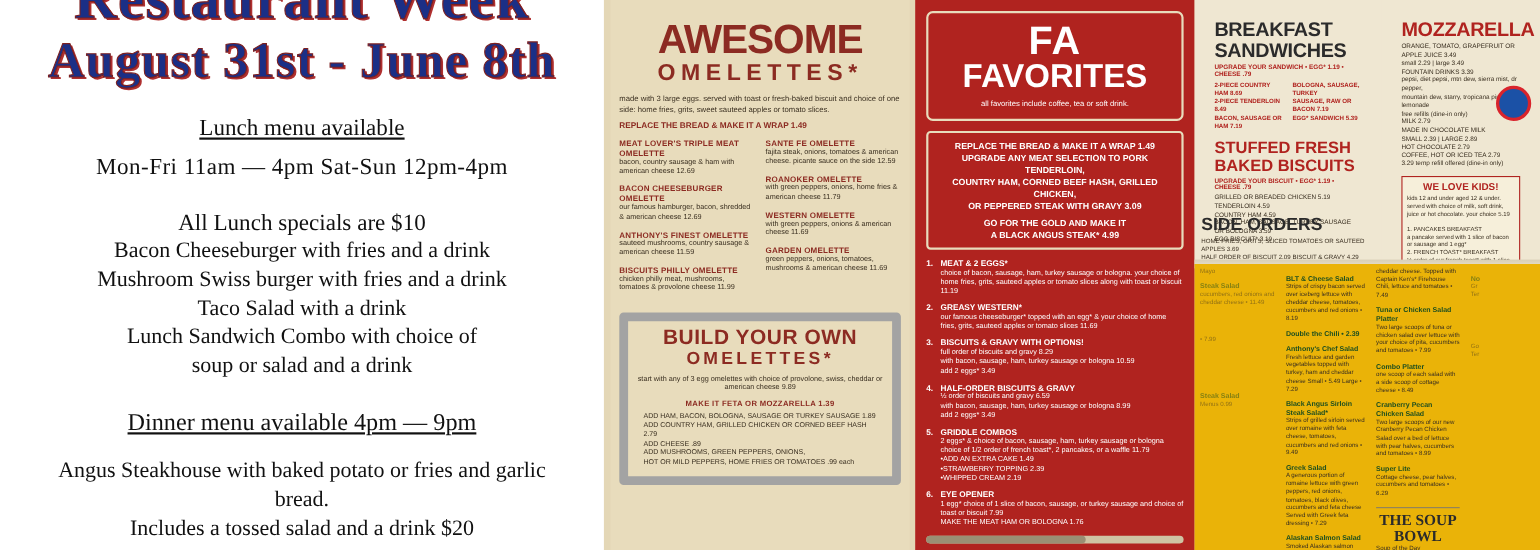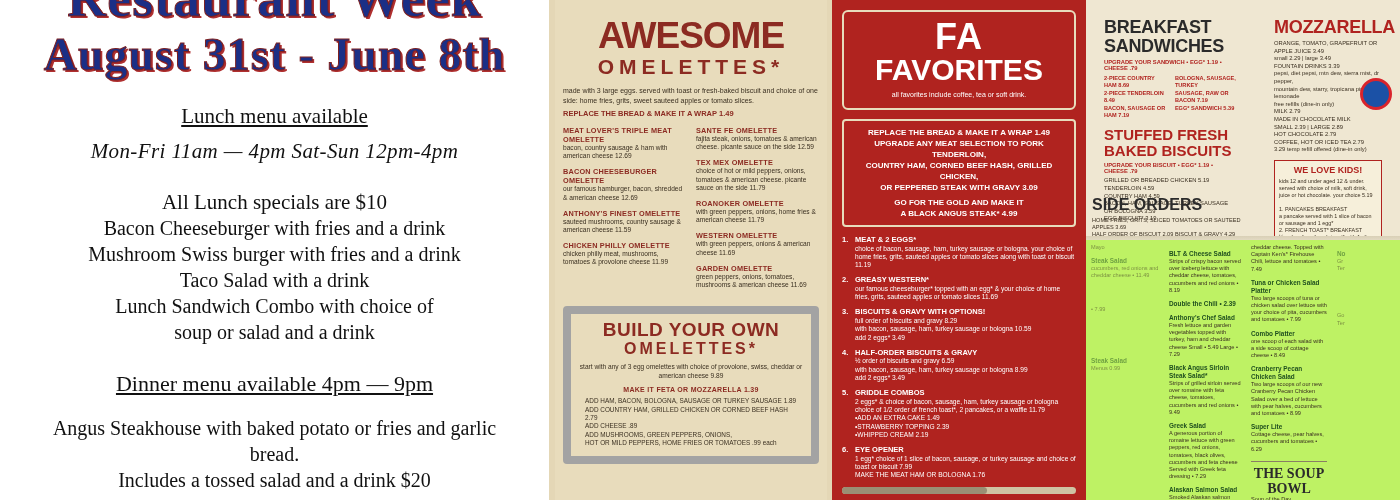--- a/index.html
+++ b/index.html
@@ -27,21 +27,21 @@
   .rw-line1{
     font-size:54px;line-height:52px;margin-top:-28px;
   }
   .rw-line2{
     font-size:46px;line-height:58px;margin-top:2px;
   }
   .lunch-head{
     margin-top:20px;font-size:21px;color:#111;text-decoration:underline;
   }
   .hours{
-    margin-top:10px;font-size:21px;color:#111;letter-spacing:.4px;font-style:italic;
+    margin-top:10px;font-size:21px;color:#111;letter-spacing:.4px;
   }
   .specials-head{
     margin-top:26px;font-size:21px;color:#111;
   }
   .special-item{
     font-size:20px;line-height:26px;color:#111;
   }
   .dinner-head{
     margin-top:26px;font-size:22px;color:#111;text-decoration:underline;
   }
@@ -179,21 +179,21 @@
   }
   .side-orders{
     position:absolute;left:0;top:196px;width:170px;padding:0 6px;box-sizing:border-box;
   }
   .so-h{font-family:"Liberation Sans",sans-serif;font-weight:bold;color:#2b2b2b;font-size:16px;}
   .so-b{font-family:"Liberation Sans",sans-serif;font-size:5.6px;line-height:7.2px;color:#3a2f20;margin-top:3px;}
 
   
   .menu-salad{
     position:absolute;left:1086px;top:240px;width:314px;height:260px;
-    background:#bef264;overflow:hidden;
+    background:#eab308;overflow:hidden;
   }
   .sal-col{position:absolute;top:4px;box-sizing:border-box;padding:0 5px;}
   .sc1{left:0;width:78px;}
   .sc2{left:78px;width:82px;}
   .sc3{left:160px;width:86px;}
   .sc4{left:246px;width:68px;}
   .sal-name{font-family:"Liberation Sans",sans-serif;font-weight:bold;font-size:6.4px;color:#1f4f1f;line-height:8px;margin-top:6px;}
   .sal-desc{font-family:"Liberation Sans",sans-serif;font-size:5.6px;line-height:7.2px;color:#3a2f20;}
   .soup-bowl{
     margin-top:8px;border-top:1px solid #8a7f63;border-bottom:1px solid #8a7f63;padding:4px 0;text-align:center;
@@ -248,32 +248,28 @@
             </div>
           <div class="om-item">
               <div class="om-name">BACON CHEESEBURGER OMELETTE</div>
               <div class="om-desc">our famous hamburger, bacon, shredded &amp; american cheese  12.69</div>
             </div>
           <div class="om-item">
               <div class="om-name">ANTHONY'S FINEST OMELETTE</div>
               <div class="om-desc">sauteed mushrooms, country sausage &amp; american cheese  11.59</div>
             </div>
           <div class="om-item">
-              <div class="om-name">CHICKEN PHILLY OMELETTE</div>
+              <div class="om-name">BISCUITS PHILLY OMELETTE</div>
               <div class="om-desc">chicken philly meat, mushrooms, tomatoes &amp; provolone cheese  11.99</div>
             </div>
         </div>
         <div class="om-col">
           <div class="om-item">
               <div class="om-name">SANTE FE OMELETTE</div>
               <div class="om-desc">fajita steak, onions, tomatoes &amp; american cheese. picante sauce on the side  12.59</div>
-            </div>
-          <div class="om-item">
-              <div class="om-name">TEX MEX OMELETTE</div>
-              <div class="om-desc">choice of hot or mild peppers, onions, tomatoes &amp; american cheese. picante sauce on the side  11.79</div>
             </div>
           <div class="om-item">
               <div class="om-name">ROANOKER OMELETTE</div>
               <div class="om-desc">with green peppers, onions, home fries &amp; american cheese  11.79</div>
             </div>
           <div class="om-item">
               <div class="om-name">WESTERN OMELETTE</div>
               <div class="om-desc">with green peppers, onions &amp; american cheese  11.69</div>
             </div>
           <div class="om-item">

